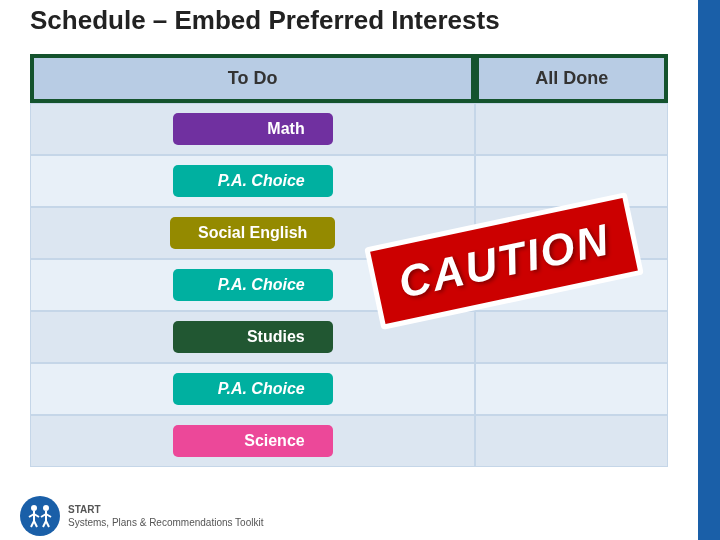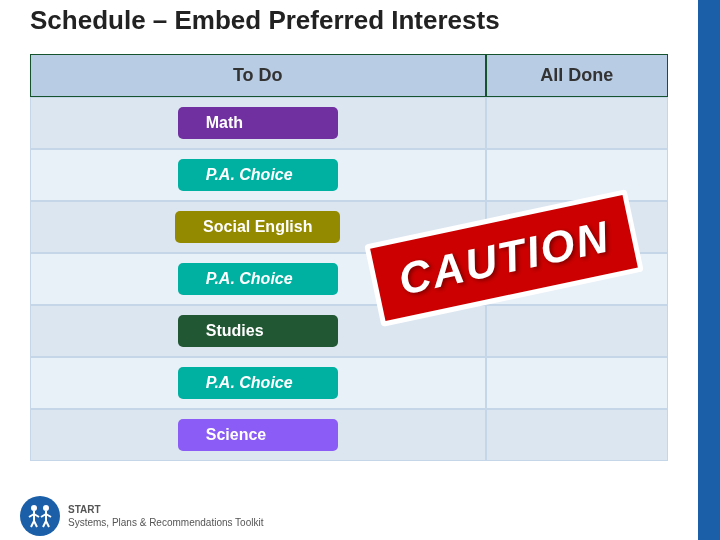--- a/index.html
+++ b/index.html
@@ -42,21 +42,21 @@
     }
 
     
     .header-row th {
       background: #b8cce4;
       font-size: 18px;
       font-weight: bold;
       color: #333;
       padding: 10px 0;
       text-align: center;
-      border: 1px solid #14532d;
+      border: 4px solid #14532d;
       margin-left: 18px;
     }
 
     
     .schedule-table tbody tr:nth-child(odd) td {
       background: #dce6f1;
     }
     .schedule-table tbody tr:nth-child(even) td {
       background: #e8f0f8;
     }
@@ -72,28 +72,28 @@
     
     .subject-btn {
       display: inline-block;
       padding: 7px 28px;
       border-radius: 5px;
       font-size: 16px;
       font-weight: bold;
       color: #fff;
       cursor: pointer;
       min-width: 160px;
-      text-align: left;
+      text-align: right;
     }
 
     .btn-purple { background: #7030a0; }
     .btn-teal   { background: #00b0a0; font-style: italic; }
     .btn-olive  { background: #948a00; }
     .btn-green  { background: #215732; }
-    .btn-navy   { background: #8b5cf6; }
+    .btn-navy   { background: #ec4899; }
     .caution-stamp {
       position: absolute;
       right: 30px;
       top: 50%;
       transform: translateY(-50%) rotate(-12deg);
       background: #cc0000;
       color: #fff;
       font-size: 44px;
       font-weight: 900;
       font-style: italic;

